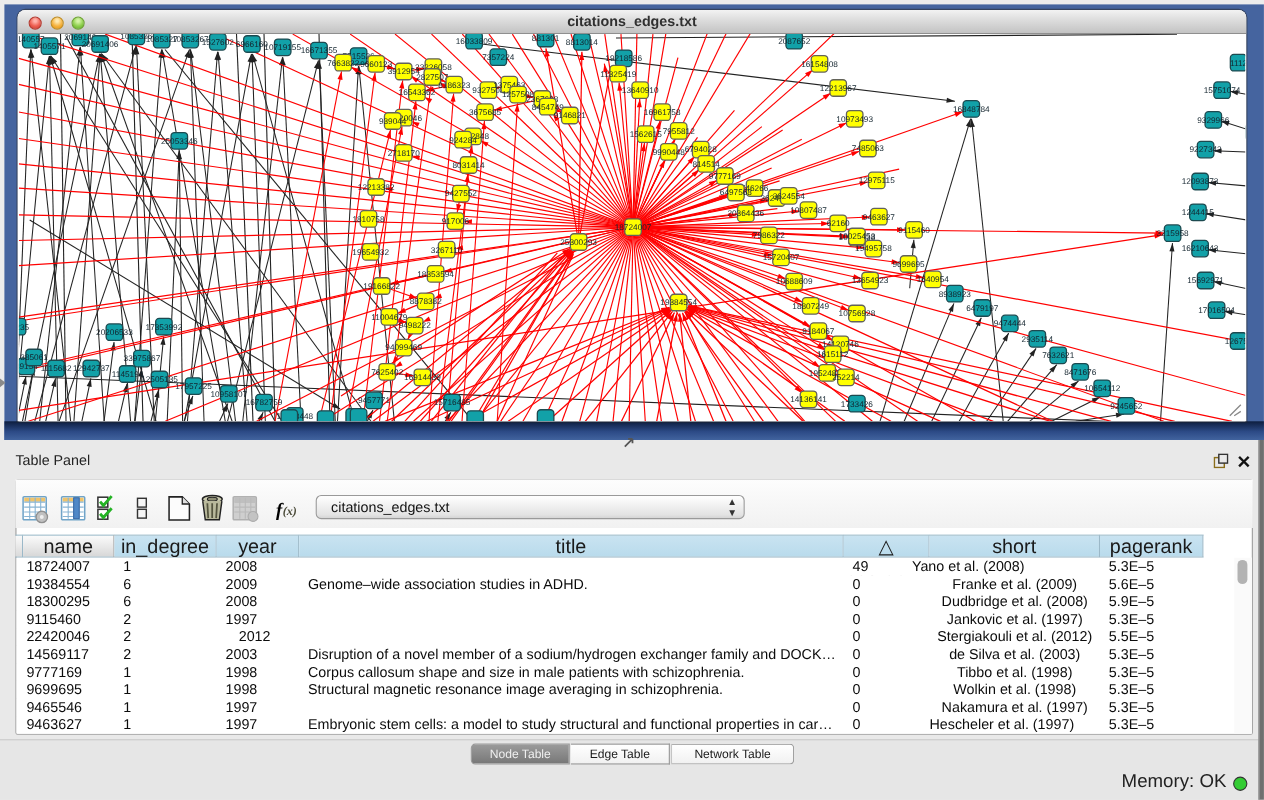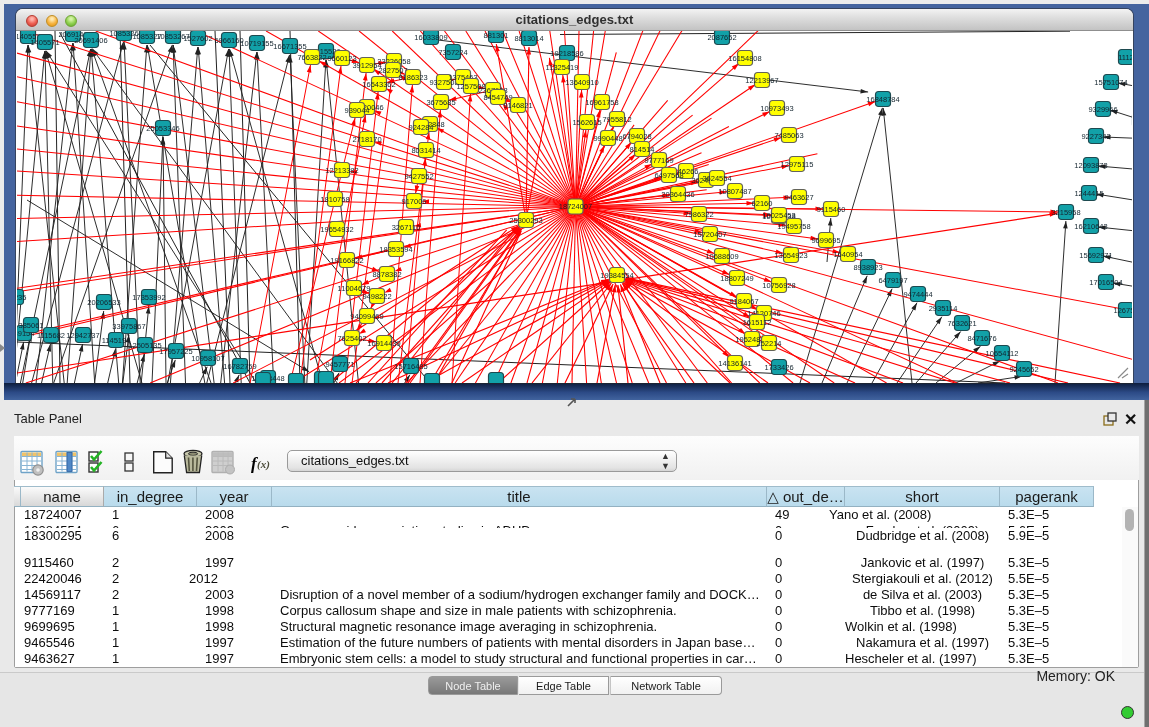--- a/index.html
+++ b/index.html
@@ -17,26 +17,26 @@
 #canvas{position:absolute;left:1px;top:22px;width:1115px;height:352px;background:#fff;overflow:hidden}
 
 #panel{left:0;top:400px;width:1149px;height:327px;background:#e9e9e9}
 #panel .hdr{position:absolute;left:14px;top:11px;font-size:13px;color:#222}
 #float-ic{position:absolute;left:1103px;top:12px;width:14px;height:14px}
 #close-ic{position:absolute;left:1124px;top:10px;font-size:16px;font-weight:700;color:#111}
 #tablebox{position:absolute;left:14px;top:36px;width:1125px;height:232px;background:#fff;border:1px solid #9e9e9e;border-radius:2px}
 #toolbar{position:absolute;left:14px;top:36px;width:1125px;height:44px;background:linear-gradient(#fdfdfd,#f1f1f1)}
 #dd{position:absolute;left:287px;top:50px;width:390px;height:22px;border:1px solid #9a9a9a;border-radius:5px;background:linear-gradient(#fff,#e3e3e3 85%,#d5d5d5);font-size:13px;color:#111;line-height:20px;padding-left:13px}
 #dd .ar{position:absolute;right:6px;top:0;font-size:9px;color:#333;line-height:10px}
-.thead{position:absolute;top:86px;height:21px;background:linear-gradient(#c9e3f1,#b9dbec);border-top:1px solid #9fbccb;border-bottom:1px solid #93b1c1;font-size:15px;color:#1a1a1a;text-align:center;line-height:20px;border-right:1px solid #9bb8c8}
+.thead{position:absolute;top:86px;height:21px;background:linear-gradient(#c9e3f1,#b9dbec);border-top:1px solid #9fbccb;border-bottom:1px solid #93b1c1;font-size:18px;color:#1a1a1a;text-align:center;line-height:20px;border-right:1px solid #9bb8c8}
 .row{position:absolute;left:15px;width:1123px;height:16px;font-size:13px;color:#0c0c0c;background:#fff}
 .c{position:absolute;top:0;height:16px;line-height:15px;padding-left:8px;white-space:nowrap;overflow:hidden}
 #tabs{position:absolute;left:0;top:672px;width:1149px;height:55px;background:#e6e6e6;border-top:1px solid #cacaca}
 .seg{position:absolute;top:3px;height:19px;font-size:11px;line-height:18px;text-align:center;border:1px solid #9a9a9a}
-#memory{position:absolute;right:34px;top:668px;font-size:14px;color:#222}
+#memory{position:absolute;right:34px;top:700px;font-size:17px;color:#222}
 #memdot{position:absolute;right:15px;top:706px;width:13px;height:13px;border-radius:50%;background:#33cc33;border:1.5px solid #333}
 #rstrip{position:absolute;left:1144px;top:400px;width:5px;height:327px;background:#6f6f6f;border-left:1px solid #a5a5a5}
 </style></head><body>
 <div class="abs" id="frame">
     <div class="bot"></div>
   </div>
 <div class="abs" id="win">
   <div id="titlebar">
       <div class="t">citations_edges.txt</div>
     </div>
@@ -863,40 +863,40 @@
 </div>
 <div class="row" style="top:123px">
 <div class="c" style="left:6px;width:83px;padding-left:3px">19384554</div>
 <div class="c" style="left:89px;width:93px">6</div>
 <div class="c" style="left:182px;width:75px">2009</div>
 <div class="c" style="left:257px;width:495px">Genome–wide association studies in ADHD.</div>
 <div class="c" style="left:752px;width:78px">0</div>
 <div class="c" style="left:830px;width:155px;text-align:center;padding-left:0">Franke et al. (2009)</div>
 <div class="c" style="left:985px;width:94px">5.6E–5</div>
 </div>
-<div class="row" style="top:128px">
+<div class="row" style="top:139px">
 <div class="c" style="left:6px;width:83px;padding-left:3px">18300295</div>
 <div class="c" style="left:89px;width:93px">6</div>
 <div class="c" style="left:182px;width:75px">2008</div>
 <div class="c" style="left:752px;width:78px">0</div>
 <div class="c" style="left:830px;width:155px;text-align:center;padding-left:0">Dudbridge et al. (2008)</div>
 <div class="c" style="left:985px;width:94px">5.9E–5</div>
 </div>
 <div class="row" style="top:155px">
 <div class="c" style="left:6px;width:83px;padding-left:3px">9115460</div>
 <div class="c" style="left:89px;width:93px">2</div>
 <div class="c" style="left:182px;width:75px">1997</div>
 <div class="c" style="left:752px;width:78px">0</div>
 <div class="c" style="left:830px;width:155px;text-align:center;padding-left:0">Jankovic et al. (1997)</div>
 <div class="c" style="left:985px;width:94px">5.3E–5</div>
 </div>
 <div class="row" style="top:171px">
 <div class="c" style="left:6px;width:83px;padding-left:3px">22420046</div>
 <div class="c" style="left:89px;width:93px">2</div>
-<div class="c" style="left:166px;width:75px">2012</div>
+<div class="c" style="left:194px;width:75px">2012</div>
 <div class="c" style="left:752px;width:78px">0</div>
 <div class="c" style="left:830px;width:155px;text-align:center;padding-left:0">Stergiakouli et al. (2012)</div>
 <div class="c" style="left:985px;width:94px">5.5E–5</div>
 </div>
 <div class="row" style="top:187px">
 <div class="c" style="left:6px;width:83px;padding-left:3px">14569117</div>
 <div class="c" style="left:89px;width:93px">2</div>
 <div class="c" style="left:182px;width:75px">2003</div>
 <div class="c" style="left:257px;width:495px">Disruption of a novel member of a sodium/hydrogen exchanger family and DOCK…</div>
 <div class="c" style="left:752px;width:78px">0</div>
@@ -911,28 +911,27 @@
 <div class="c" style="left:752px;width:78px">0</div>
 <div class="c" style="left:830px;width:155px;text-align:center;padding-left:0">Tibbo et al. (1998)</div>
 <div class="c" style="left:985px;width:94px">5.3E–5</div>
 </div>
 <div class="row" style="top:219px">
 <div class="c" style="left:6px;width:83px;padding-left:3px">9699695</div>
 <div class="c" style="left:89px;width:93px">1</div>
 <div class="c" style="left:182px;width:75px">1998</div>
 <div class="c" style="left:257px;width:495px">Structural magnetic resonance image averaging in schizophrenia.</div>
 <div class="c" style="left:752px;width:78px">0</div>
-<div class="c" style="left:830px;width:155px;text-align:left;padding-left:0">Wolkin et al. (1998)</div>
+<div class="c" style="left:830px;width:155px;text-align:center;padding-left:0">Wolkin et al. (1998)</div>
 <div class="c" style="left:985px;width:94px">5.3E–5</div>
 </div>
 <div class="row" style="top:235px">
 <div class="c" style="left:6px;width:83px;padding-left:3px">9465546</div>
 <div class="c" style="left:89px;width:93px">1</div>
 <div class="c" style="left:182px;width:75px">1997</div>
-<div class="c" style="left:257px;width:495px">Estimation of the future numbers of patients with mental disorders in Japan base…</div>
 <div class="c" style="left:752px;width:78px">0</div>
 <div class="c" style="left:830px;width:155px;text-align:center;padding-left:0">Nakamura et al. (1997)</div>
 <div class="c" style="left:985px;width:94px">5.3E–5</div>
 </div>
 <div class="row" style="top:251px">
 <div class="c" style="left:6px;width:83px;padding-left:3px">9463627</div>
 <div class="c" style="left:89px;width:93px">1</div>
 <div class="c" style="left:182px;width:75px">1997</div>
 <div class="c" style="left:257px;width:495px">Embryonic stem cells: a model to study structural and functional properties in car…</div>
 <div class="c" style="left:752px;width:78px">0</div>

